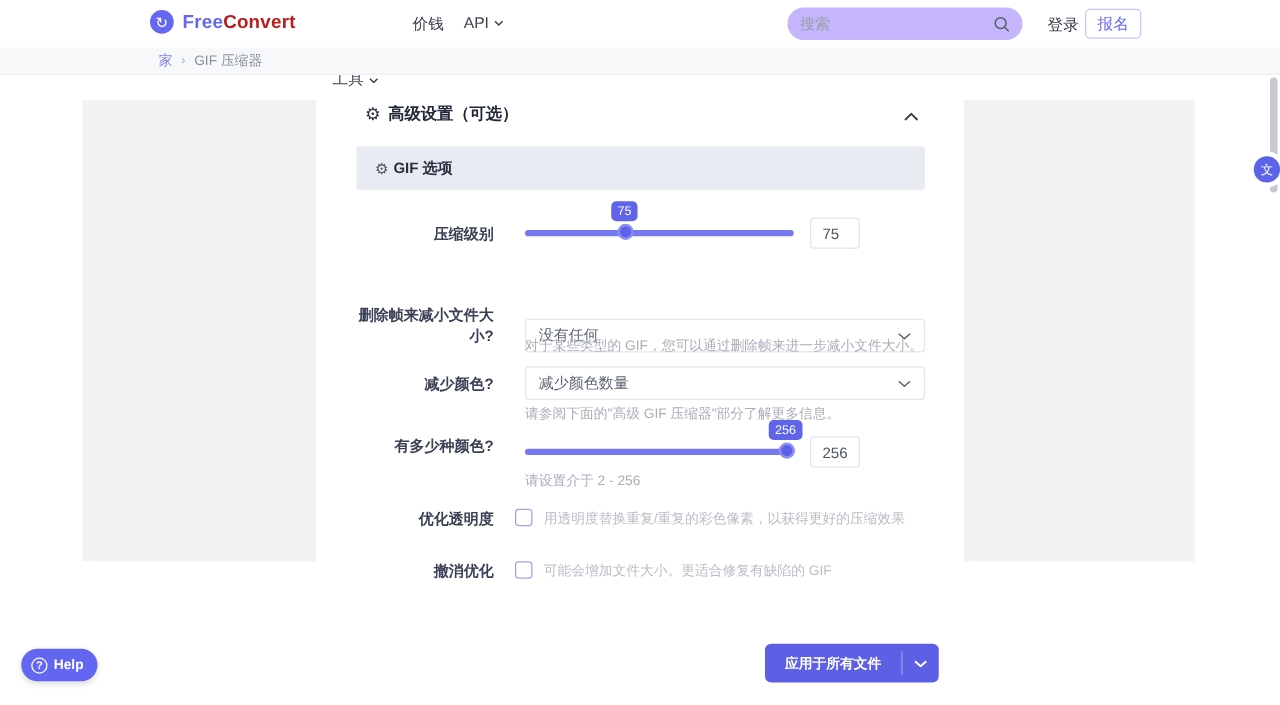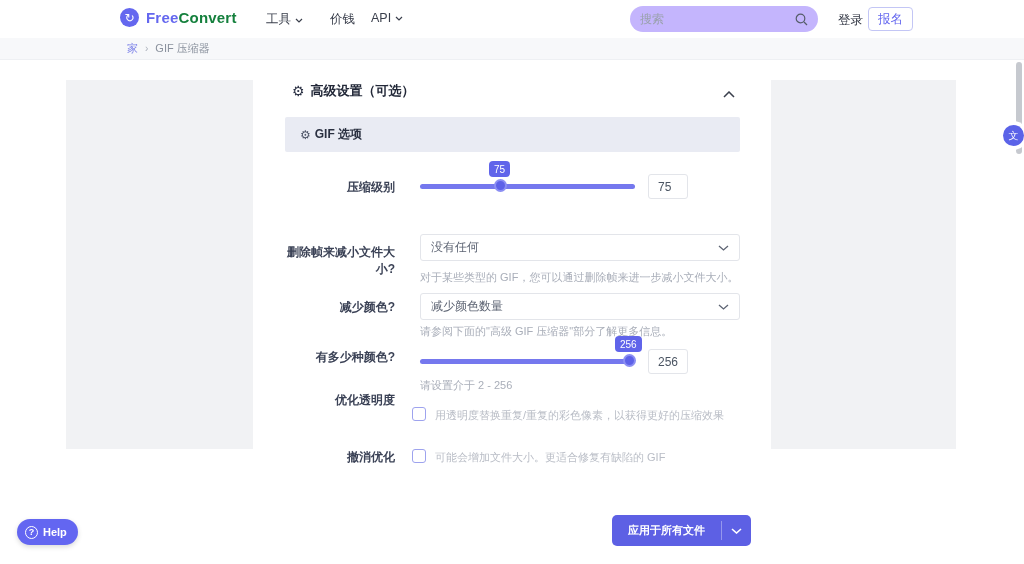--- a/index.html
+++ b/index.html
@@ -7,24 +7,24 @@
     font-family:"Liberation Sans","DejaVu Sans",sans-serif; }
   .stage { position:relative; width:1024px; height:564px; background:#fff; }
 
   
   .navbar { position:absolute; left:0; top:0; width:1024px; height:38px; background:#fff; }
   .brand { position:absolute; left:120px; top:8px; display:flex; align-items:center; gap:7px; cursor:pointer; }
   .brand-icon { width:19px; height:19px; border-radius:50%; background:#6467ef; color:#fff;
     display:flex; align-items:center; justify-content:center; font-size:12px; line-height:1; }
   .brand-text { font-size:15px; font-weight:bold; letter-spacing:.2px; }
   .brand-text .free { color:#6467ef; }
-  .brand-text .conv { color:#15803d; }
+  .brand-text .conv { color:#b91c1c; }
   .menu { position:absolute; top:11px; font-size:12.5px; color:#3a3f4c; display:flex; align-items:center; gap:4px; cursor:pointer; }
   .menu svg { margin-top:1px; }
-  .m-tools { left:266px; } .m-price { left:330px; } .m-api { left:371px;align-items:center; }
+  .m-tools { left:266px;margin-top:44px; } .m-price { left:330px; } .m-api { left:371px;align-items:center; }
 
   .search { position:absolute; left:630px; top:6px; width:188px; height:26px; background:#c4b5fd;
     border-radius:14px; display:flex; align-items:center; padding:0 10px; }
   .search input { flex:1; border:none; outline:none; background:transparent; font-size:12px; color:#3a3f4c;
     font-family:inherit; }
   .search input::placeholder { color:#9aa1ad; }
   .login { position:absolute; left:838px; top:12px; font-size:12.5px; color:#2e3340; cursor:pointer; }
   .signup { position:absolute; left:868px; top:7px; height:24px; padding:0 9px; display:flex; align-items:center;
     font-size:12.5px; color:#6467ef; border:1px solid #c3c6f5; border-radius:4px; background:#fff; cursor:pointer; }
 
@@ -156,21 +156,21 @@
   </div>
 
   <div class="flabel" style="top:179px;">压缩级别</div>
   <div class="track" style="top:184px;">
     <div class="thumb" style="left:74px;"></div>
     <div class="tip" style="left:69px; top:-23px;">75</div>
   </div>
   <input class="numbox" style="top: 174px;" value="75">
 
   <div class="flabel" style="top:244px;">删除帧来减小文件大小?</div>
-  <div class="select" style="top:234px;">
+  <div class="select" style="top:255px;">
     <span class="val">没有任何</span>
     <svg width="11" height="6" viewBox="0 0 11 6">
         <path d="M1 1l4.5 4L10 1" fill="none" stroke="#5d6473" stroke-width="1.3"></path>
       </svg>
   </div>
   <div class="help" style="top:269px;">对于某些类型的 GIF，您可以通过删除帧来进一步减小文件大小。</div>
 
   <div class="flabel" style="top:299px;">减少颜色?</div>
   <div class="select" style="top:293px;">
     <span class="val">减少颜色数量</span>
@@ -181,21 +181,21 @@
   <div class="help" style="top:323px;">请参阅下面的"高级 GIF 压缩器"部分了解更多信息。</div>
 
   <div class="flabel" style="top:349px;">有多少种颜色?</div>
   <div class="track" style="top:359px;">
     <div class="thumb" style="left:203px;"></div>
     <div class="tip" style="left:195px; top:-23px;">256</div>
   </div>
   <input class="numbox" style="top: 349px;" value="256">
   <div class="help" style="top:377px;">请设置介于 2 - 256</div>
 
-  <div class="flabel" style="top:392px;">优化透明度</div>
+  <div class="flabel" style="top:407px;">优化透明度</div>
   <span class="cbx" style="top:407px;"></span>
   <div class="cbx-text" style="top:408px;">用透明度替换重复/重复的彩色像素，以获得更好的压缩效果</div>
 
   <div class="flabel" style="top:449px;">撤消优化</div>
   <span class="cbx" style="top:449px;"></span>
   <div class="cbx-text" style="top:450px;">可能会增加文件大小。更适合修复有缺陷的 GIF</div>
 
   <div class="apply">
     <span class="main">应用于所有文件</span>
     <span class="sep"></span>

